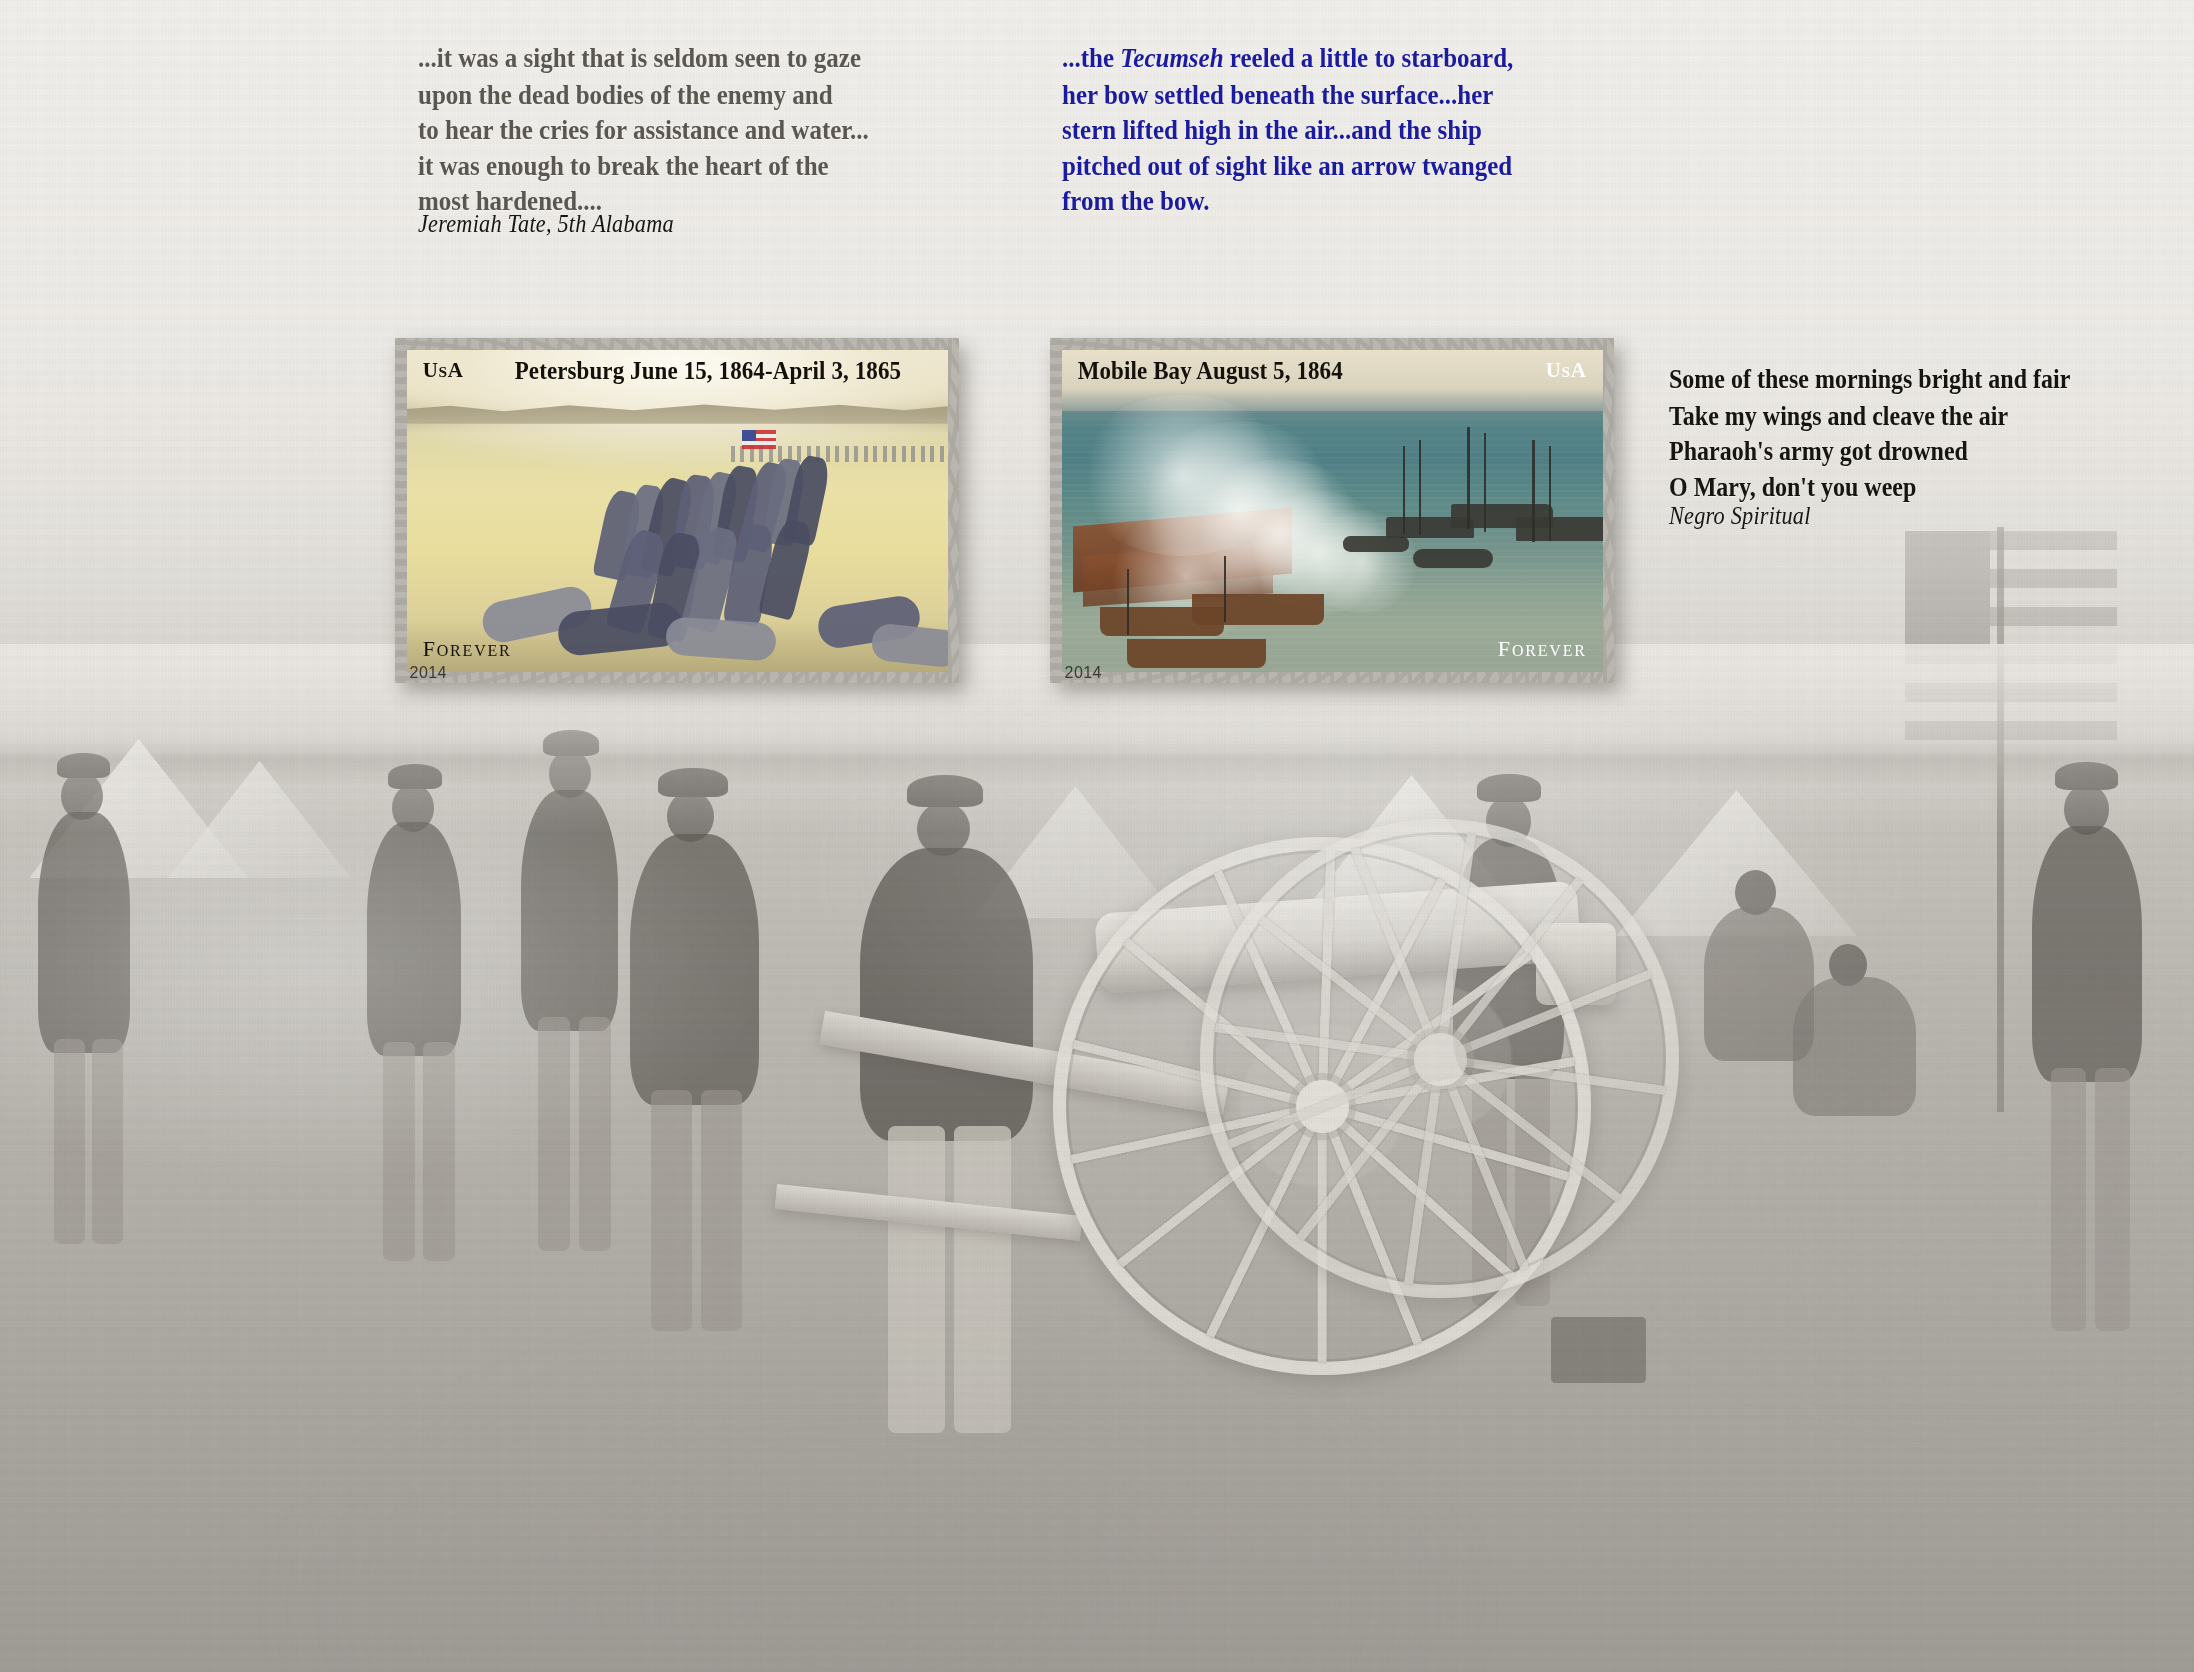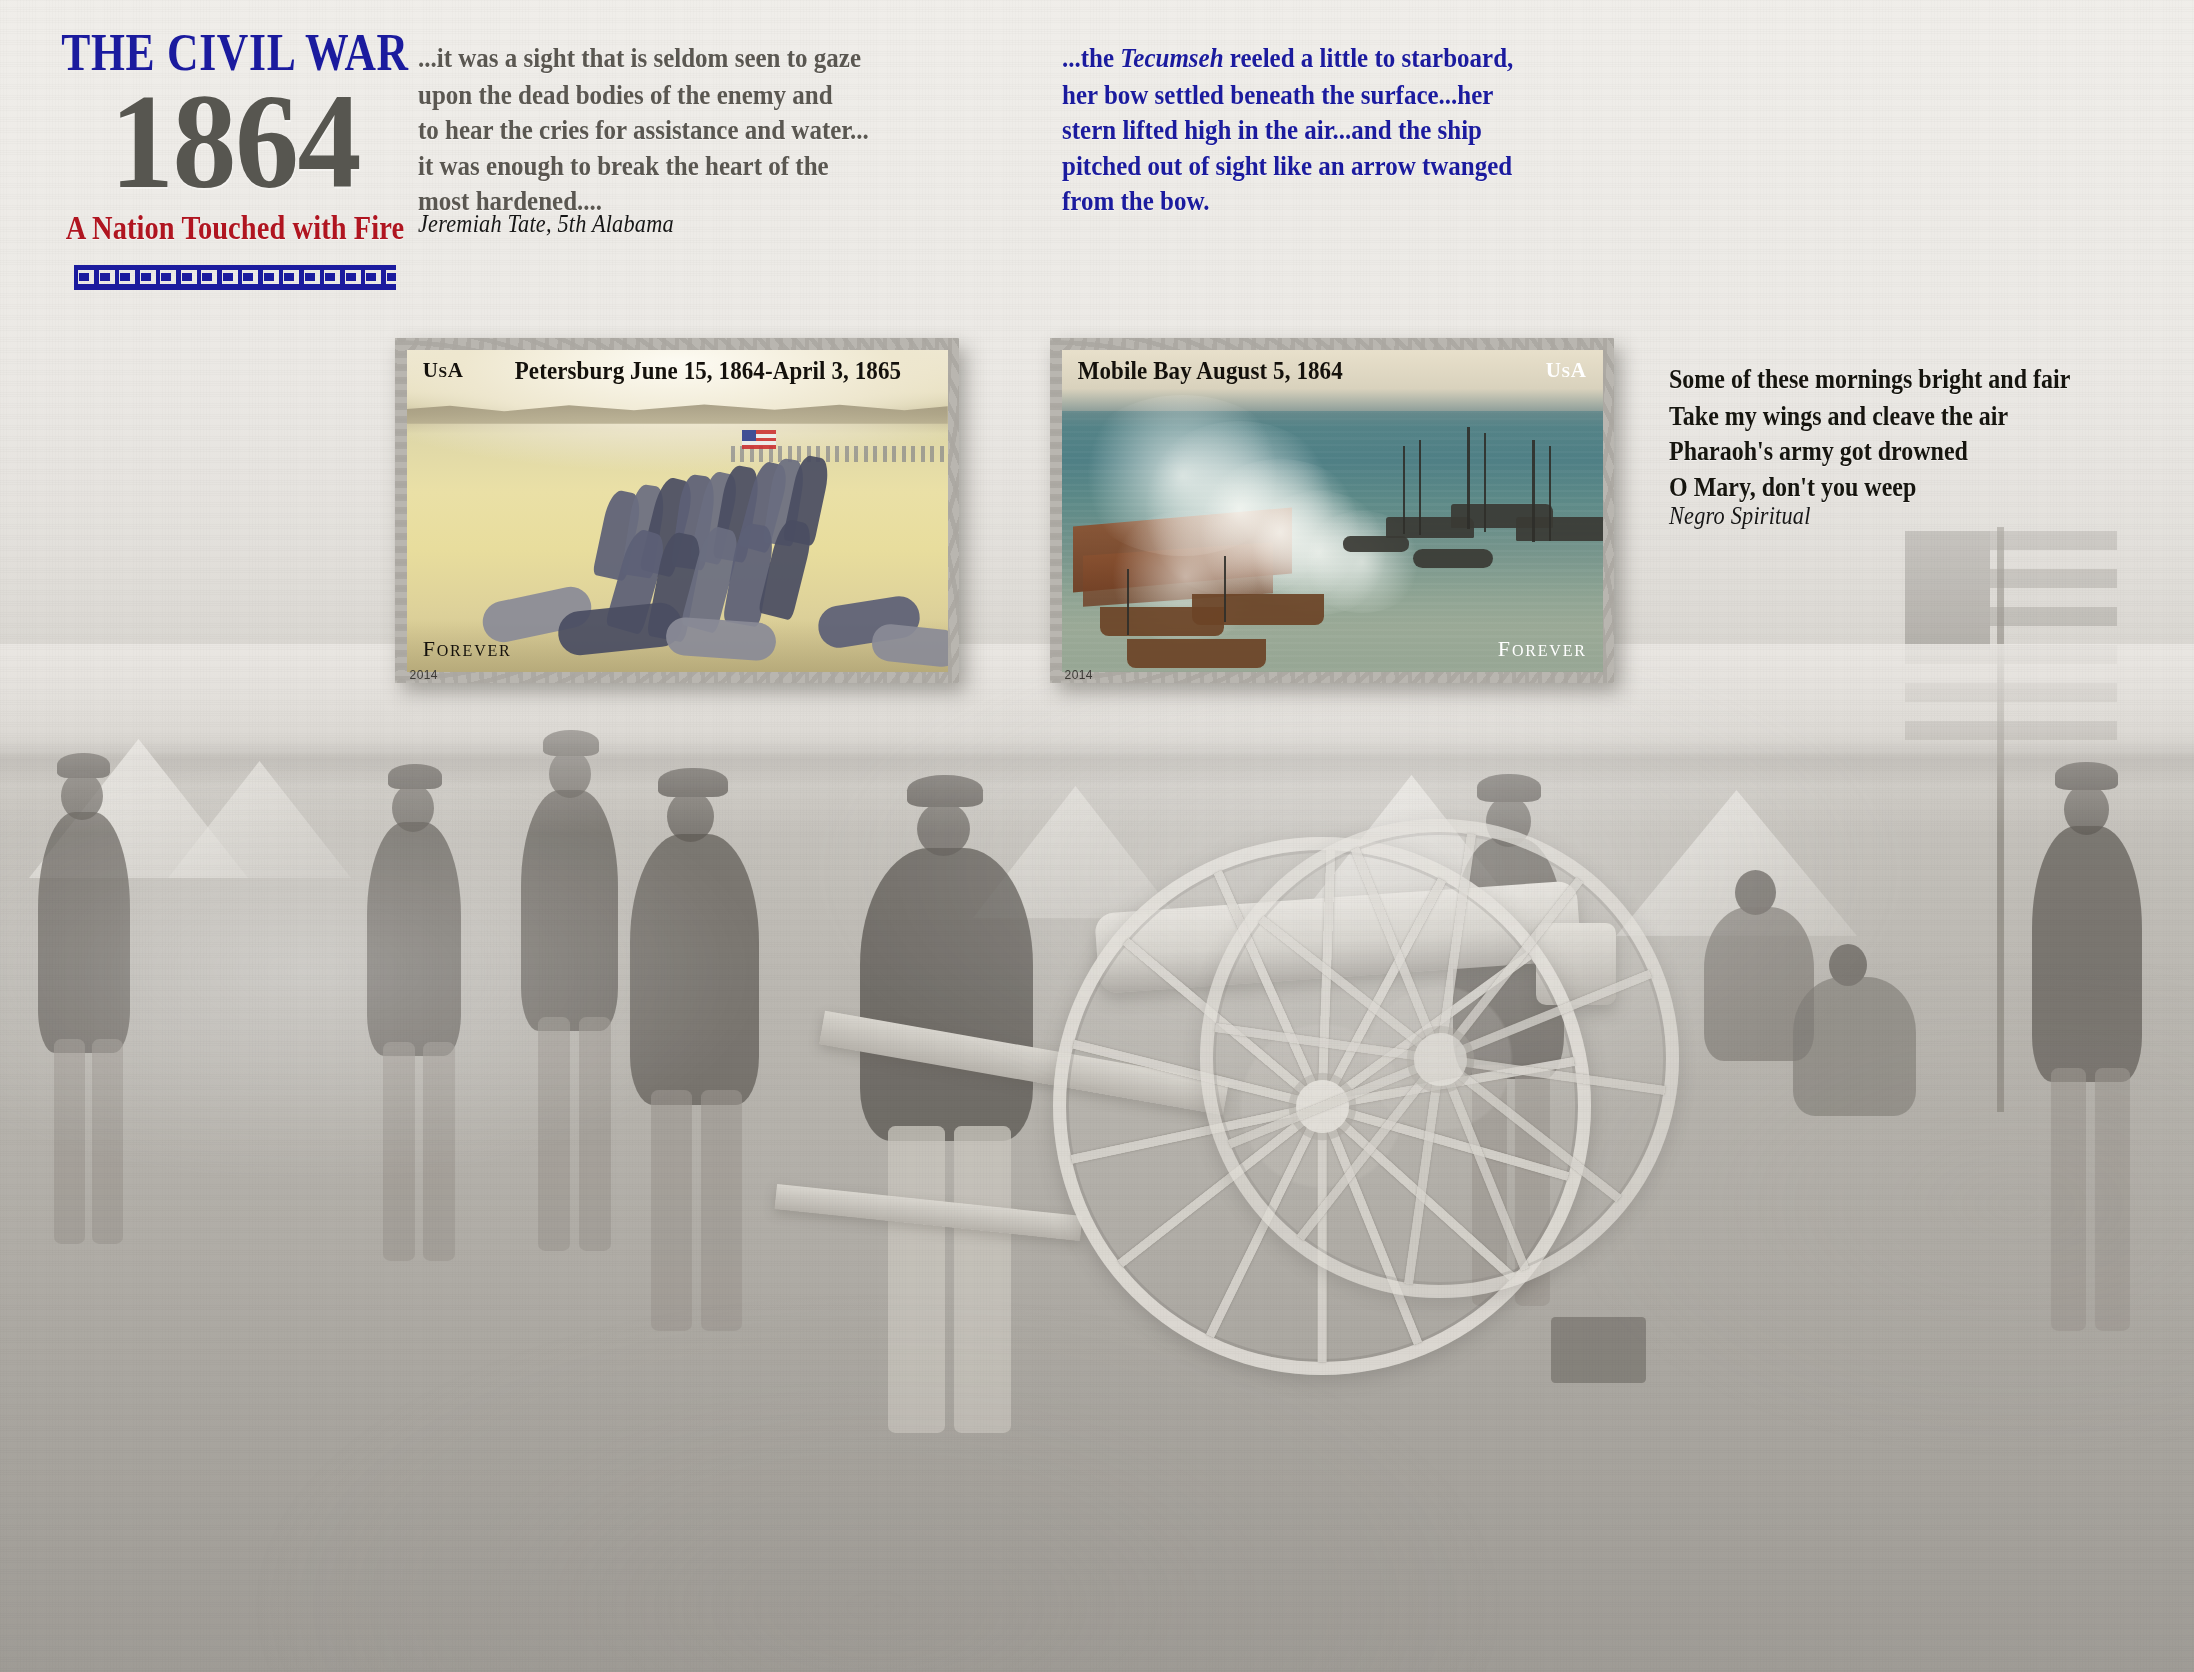--- a/index.html
+++ b/index.html
@@ -211,21 +211,21 @@
   .stamp-usa .sm{font-size:15.4px;}
   .stamp-forever{
     position:absolute;bottom:10.2px;
     font-family:"Liberation Serif", serif;
     font-size:22px;letter-spacing:1.8px;
   }
   .stamp-forever .sm{font-size:16px;}
   .stamp-year{
     position:absolute;left:14.6px;bottom:1.5px;
     font-family:"Liberation Sans", sans-serif;
-    font-size:12px;color:#3b3935;letter-spacing:0.4px;
+    font-size:16px;color:#3b3935;letter-spacing:0.4px;
   }
 
   
   .art-pete{
     background:
       radial-gradient(512px 146px at 50% 4%, #fdfbf3 0%, #eee7cf 42%, rgba(0,0,0,0) 75%),
       linear-gradient(180deg,#efe9d4 0%, #e4dcb8 13%, #cfc79e 17%, #b5ab85 20%,
                       #ded7a8 26%, #eae0a6 44%, #e8dd9d 62%, #ded29a 80%, #cfc391 100%);
   }
   .art-pete .ridge{
@@ -409,31 +409,20 @@
       </div>
       <div style="position:absolute;left:1551px;top:1317px;width:95px;height:66px;background:#6d6962;opacity:.6;border-radius:4.4px;"></div>
     </div>
 
     <div class="bg-mist"></div>
     <div class="bg-cloudy"></div>
     <div class="bg-topwash"></div>
     <div class="bg-grain"></div>
   </div>
 
-  <div id="masthead">
-    <div class="mh-civilwar nowrap">THE CIVIL WAR</div>
-    <div class="mh-year">1864</div>
-    <div class="mh-sub nowrap">A Nation Touched with Fire</div>
-    <div class="mh-rule">
-      <div class="bar t"></div>
-      <div class="mid"></div>
-      <div class="chev"></div>
-      <div class="bar b"></div>
-    </div>
-  </div>
 
   <div class="quote gray" id="q-tate">
     <div class="qtext">
       <div>...it was a sight that is seldom seen to gaze</div>
       <div>upon the dead bodies of the enemy and</div>
       <div>to hear the cries for assistance and water...</div>
       <div>it was enough to break the heart of the</div>
       <div>most hardened....</div>
     </div>
     <div class="qattr">Jeremiah Tate, 5th Alabama</div>

